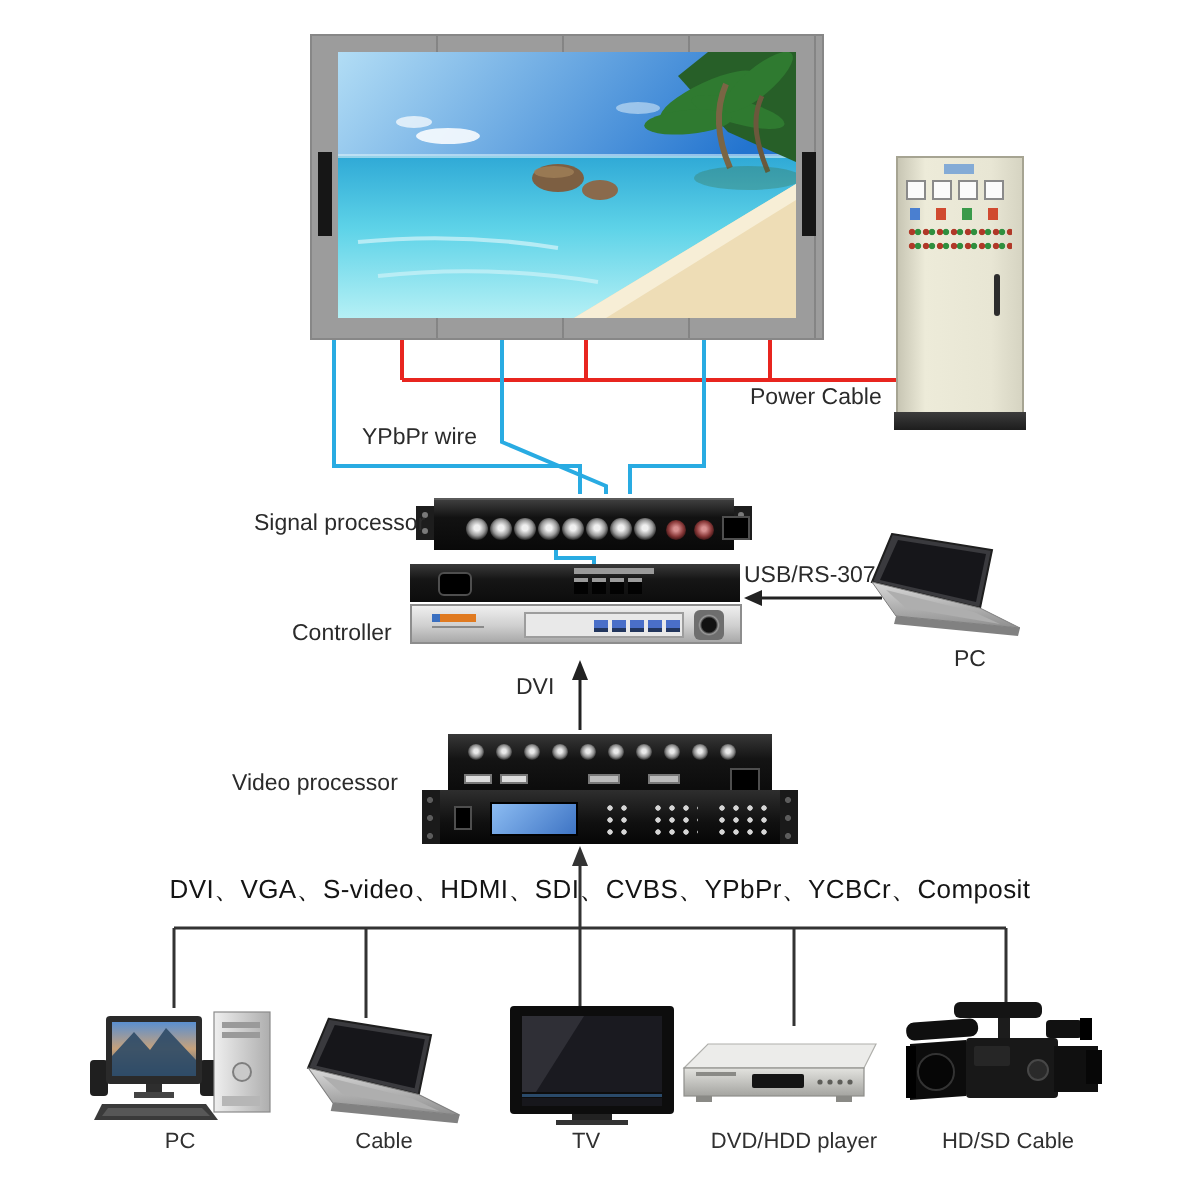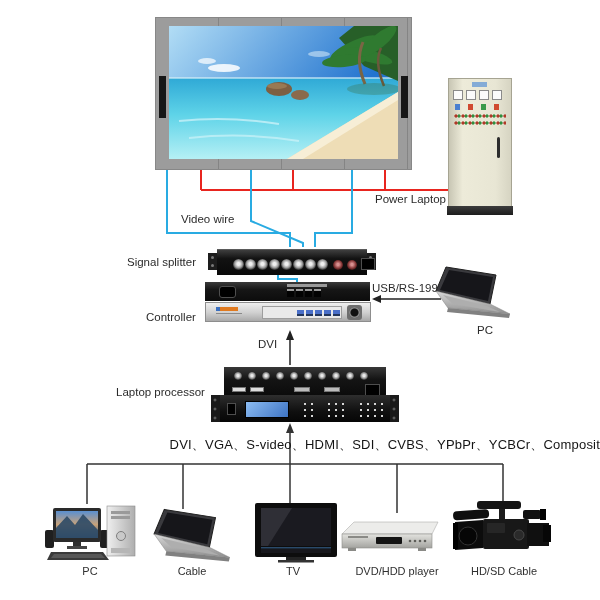--- a/index.html
+++ b/index.html
@@ -60,21 +60,21 @@
   .vp-front{left:211px;top:395px;width:188px;height:27px;z-index:3;
             background:linear-gradient(#2e2e2e,#101010 60%,#060606);}
   .vp-ear{position:absolute;top:0;width:9px;height:27px;background:#1a1a1a;
           background-image:radial-gradient(circle at 4px 5px,#5c5c5c 1.3px,transparent 1.7px);background-size:9px 9px;}
   .lcd{position:absolute;left:34px;top:6px;width:42px;height:15px;border:1px solid #000;
        background:linear-gradient(135deg,#8cbcf2,#3e74c4);}
   .btns{position:absolute;top:7px;background-image:radial-gradient(circle at 2px 2px,#d6d6d6 1.2px,transparent 1.5px);
         background-size:7px 6px;}
   
   .lbl{position:absolute;z-index:4;font-size:11.5px;color:#2b2b2b;white-space:nowrap;}
-  .src-text{position:absolute;left:0;top:436px;width:600px;text-align:right;z-index:4;
+  .src-text{position:absolute;left:0;top:436px;width:600px;text-align:center;z-index:4;
             font-size:13px;color:#141414;letter-spacing:.2px;}
   .dev-lbl{position:absolute;top:565px;z-index:4;text-align:center;font-size:11px;color:#303030;}
   .dev{position:absolute;z-index:2;}
 </style>
 </head>
 <body>
 
 <div class="stage">
 
   <svg class="wires" width="600" height="600" viewBox="0 0 600 600">
@@ -246,28 +246,28 @@
   <div class="abs vp-front">
     <span class="vp-ear" style="left:0"></span>
     <span class="vp-ear" style="right:0"></span>
     <span class="inlet" style="left:16px;top:8px;width:7px;height:10px"></span>
     <span class="lcd"></span>
     <span class="btns" style="left:92px;width:14px;height:17px"></span>
     <span class="btns" style="left:116px;width:22px;height:17px"></span>
     <span class="btns" style="left:148px;width:26px;height:17px"></span>
   </div>
 
-  <div class="lbl" style="left:181px;top:213px">Video wire</div>
-  <div class="lbl" style="left:375px;top:193px">Power Laptop</div>
-  <div class="lbl" style="left:127px;top:256px">Signal splitter</div>
+  <div class="lbl" style="left:181px;top:213px">YPbPr wire</div>
+  <div class="lbl" style="left:375px;top:193px">Power Cable</div>
+  <div class="lbl" style="left:127px;top:256px">Signal processor</div>
   <div class="lbl" style="left:146px;top:311px">Controller</div>
-  <div class="lbl" style="left:372px;top:282px">USB/RS-199</div>
+  <div class="lbl" style="left:372px;top:282px">USB/RS-307</div>
   <div class="lbl" style="left:460px;top:324px;width:50px;text-align:center">PC</div>
   <div class="lbl" style="left:258px;top:338px">DVI</div>
-  <div class="lbl" style="left:116px;top:386px">Laptop processor</div>
+  <div class="lbl" style="left:116px;top:386px">Video processor</div>
   <div class="src-text">DVI、VGA、S-video、HDMI、SDI、CVBS、YPbPr、YCBCr、Composit</div>
 
   <div class="dev" style="left:43px;top:500px">
     <svg width="96" height="64" viewBox="0 0 96 64">
       <defs>
         <linearGradient id="monG" x1="0" y1="0" x2="0" y2="1">
           <stop offset="0" stop-color="#5a8fd0"></stop>
             <stop offset="0.5" stop-color="#c8a27a"></stop>
             <stop offset="1" stop-color="#3a5a7a"></stop>
         </linearGradient>

